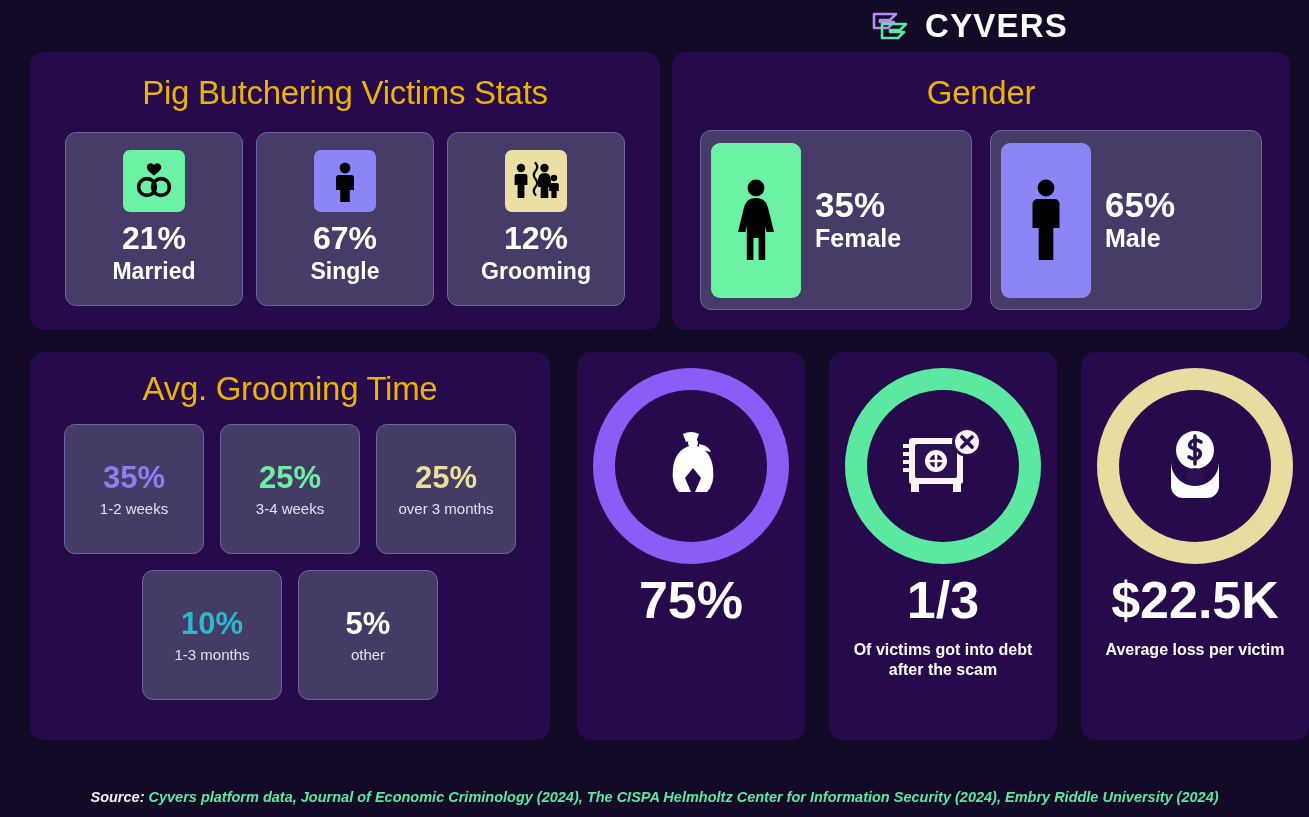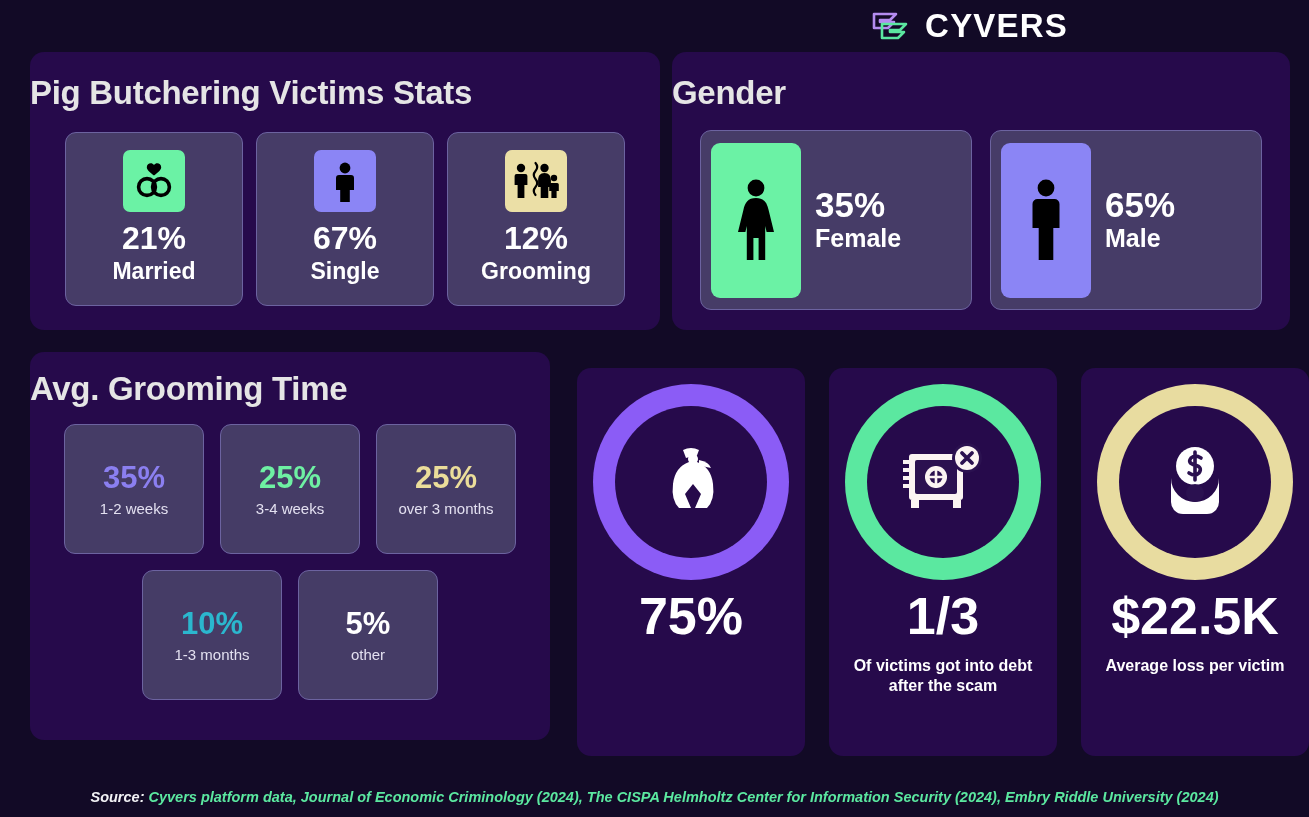--- a/index.html
+++ b/index.html
@@ -25,21 +25,21 @@
     letter-spacing:1.2px; line-height:1;
   }
 
   
   .panel{
     position:absolute;
     background:#260A4B;
     border-radius:14px;
   }
   .panel-title{
-    color:#e5e5e5; font-weight:bold; 
+    color:#eab308; font-weight:normal; text-align:center;
     letter-spacing:-0.3px;
   }
 
   
   #panel-stats{ left:30px; top:52px; width:630px; height:278px; }
   #panel-stats .panel-title{ font-size:33px; margin-top:22px; }
   .stat-row{
     display:flex; gap:13px; justify-content:center;
     margin-top:16px; padding:4px 26px;
   }
@@ -89,21 +89,21 @@
     border-radius:11px;
     display:flex; flex-direction:column; align-items:center; justify-content:center;
   }
   .groom-pct{ font-size:31px; font-weight:bold; line-height:1; }
   .groom-label{ color:#E3E0F0; font-size:15px; margin-top:8px; line-height:1; white-space:nowrap; }
 
   
   .circ-panel{
     position:absolute; top:352px; width:228px; height:388px;
     background:#260A4B; border-radius:14px;
-    display:flex; flex-direction:column; align-items:center;margin-top:16px;
+    display:flex; flex-direction:column; align-items:center;
   }
   #panel-networth{ left:577px; }
   #panel-debt{ left:829px; }
   #panel-avgloss{ left:1081px; }
   .ring{
     width:196px; height:196px; border-radius:50%;
     margin-top:16px;
     display:flex; align-items:center; justify-content:center;
   }
   .ring-inner{

